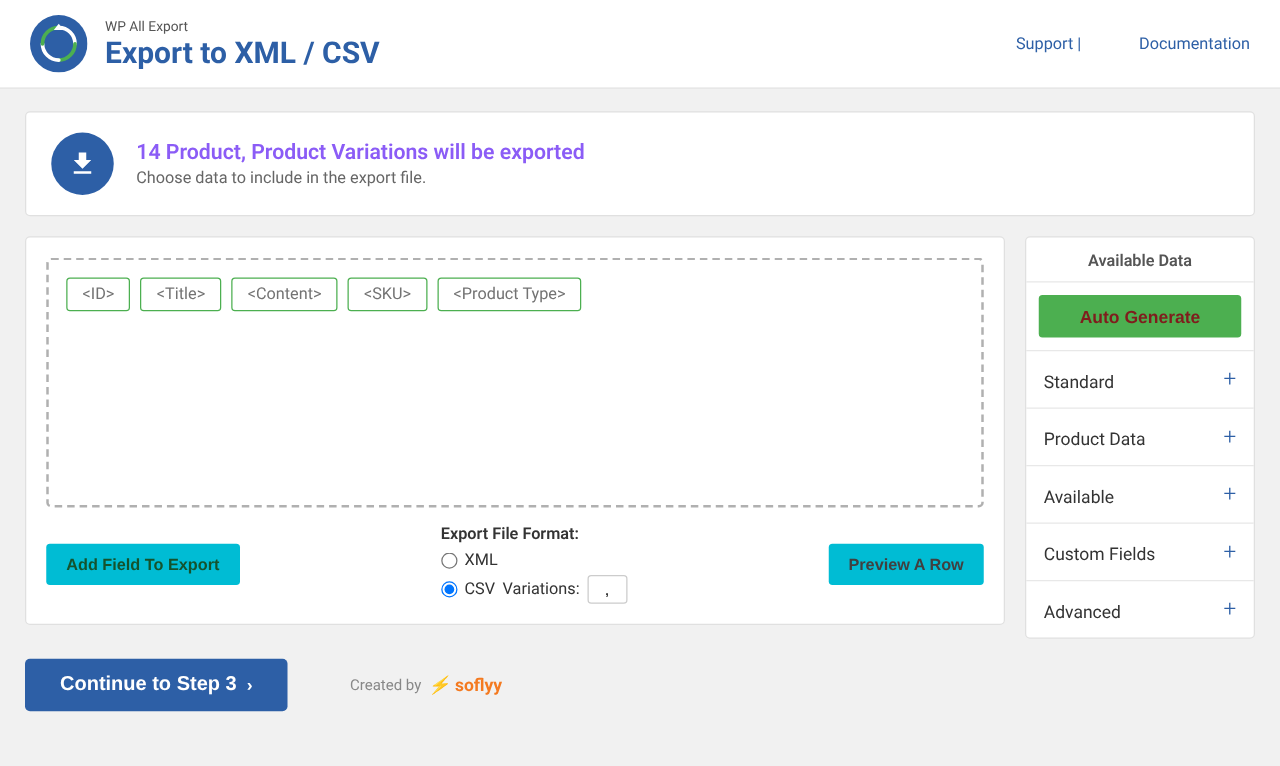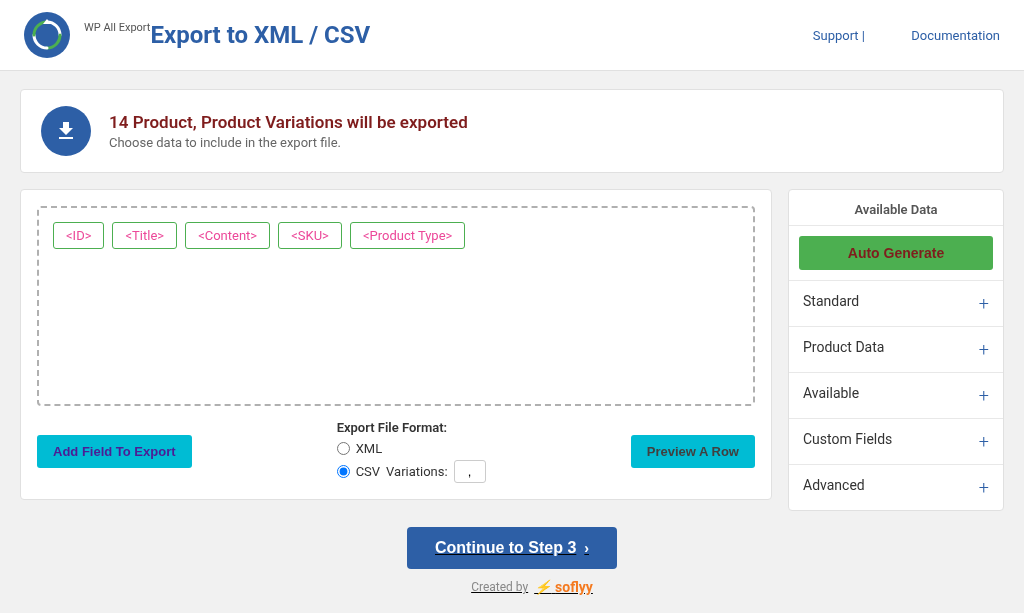--- a/index.html
+++ b/index.html
@@ -23,21 +23,21 @@
       display: flex;
       align-items: center;
       gap: 14px;
     }
     .logo-icon {
       width: 46px;
       height: 46px;
     }
     .header-titles {
       display: flex;
-      flex-direction: row;
+      flex-direction: column;
     }
     .header-subtitle {
       font-size: 11px;
       color: #555;
       font-weight: 400;
     }
     .header-title {
       font-size: 24px;
       font-weight: 700;
       color: #2d5fa6;
@@ -85,21 +85,21 @@
       width: 24px;
       height: 24px;
     }
     .info-text-block {}
     .info-main-text {
       font-size: 17px;
       font-weight: 600;
       color: #333;
     }
     .info-main-text span {
-      color: #7f1d1d;
+      color: #8b5cf6;
     }
     .info-sub-text {
       font-size: 13px;
       color: #666;
       margin-top: 3px;
     }
 
     
     .content-row {
       display: flex;
@@ -124,38 +124,38 @@
       padding: 14px;
       position: relative;
     }
     .field-tags {
       display: flex;
       flex-wrap: wrap;
       gap: 8px;
     }
     .field-tag {
       border: 1px solid #4caf50;
-      color: #ec4899;
+      color: #737373;
       border-radius: 3px;
       padding: 5px 12px;
       font-size: 13px;
       cursor: pointer;
       background: #fff;
     }
 
     
     .export-controls {
       margin-top: 14px;
       display: flex;
       align-items: center;
       justify-content: space-between;
     }
     .btn-add-field {
       background: #00bcd4;
-      color: #4c1d95;
+      color: #14532d;
       border: none;
       border-radius: 3px;
       padding: 9px 16px;
       font-size: 13px;
       font-weight: 600;
       cursor: pointer;
     }
 
     .format-section {
       display: flex;
@@ -196,21 +196,21 @@
       border: none;
       border-radius: 3px;
       padding: 9px 16px;
       font-size: 13px;
       font-weight: 600;
       cursor: pointer;
     }
 
     
     .available-data-panel {
-      width: 216px;
+      width: 184px;
       background: #fff;
       border: 1px solid #e0e0e0;
       border-radius: 4px;
       flex-shrink: 0;
     }
     .available-data-title {
       text-align: center;
       font-size: 13px;
       font-weight: 600;
       color: #555;
@@ -229,40 +229,39 @@
       font-size: 14px;
       font-weight: 600;
       cursor: pointer;
       text-align: center;
     }
 
     .data-section-item {
       border-top: 1px solid #e8e8e8;
       padding: 12px 14px;
       display: flex;
-      align-items: flex-start;
+      align-items: flex-end;
       justify-content: space-between;
       cursor: pointer;
       font-size: 14px;
       color: #333;
     }
     .data-section-plus {
       color: #2d5fa6;
       font-size: 18px;
       font-weight: 300;
     }
 
     
     .continue-section {
       display: flex;
-      flex-direction: column;
+      flex-direction: row;
       align-items: center;
       gap: 10px;
       padding-bottom: 10px;
-      text-decoration: underline;
     }
     .btn-continue {
       background: #2d5fa6;
       color: #fff;
       border: none;
       border-radius: 4px;
       padding: 12px 28px;
       font-size: 16px;
       font-weight: 600;
       cursor: pointer;

